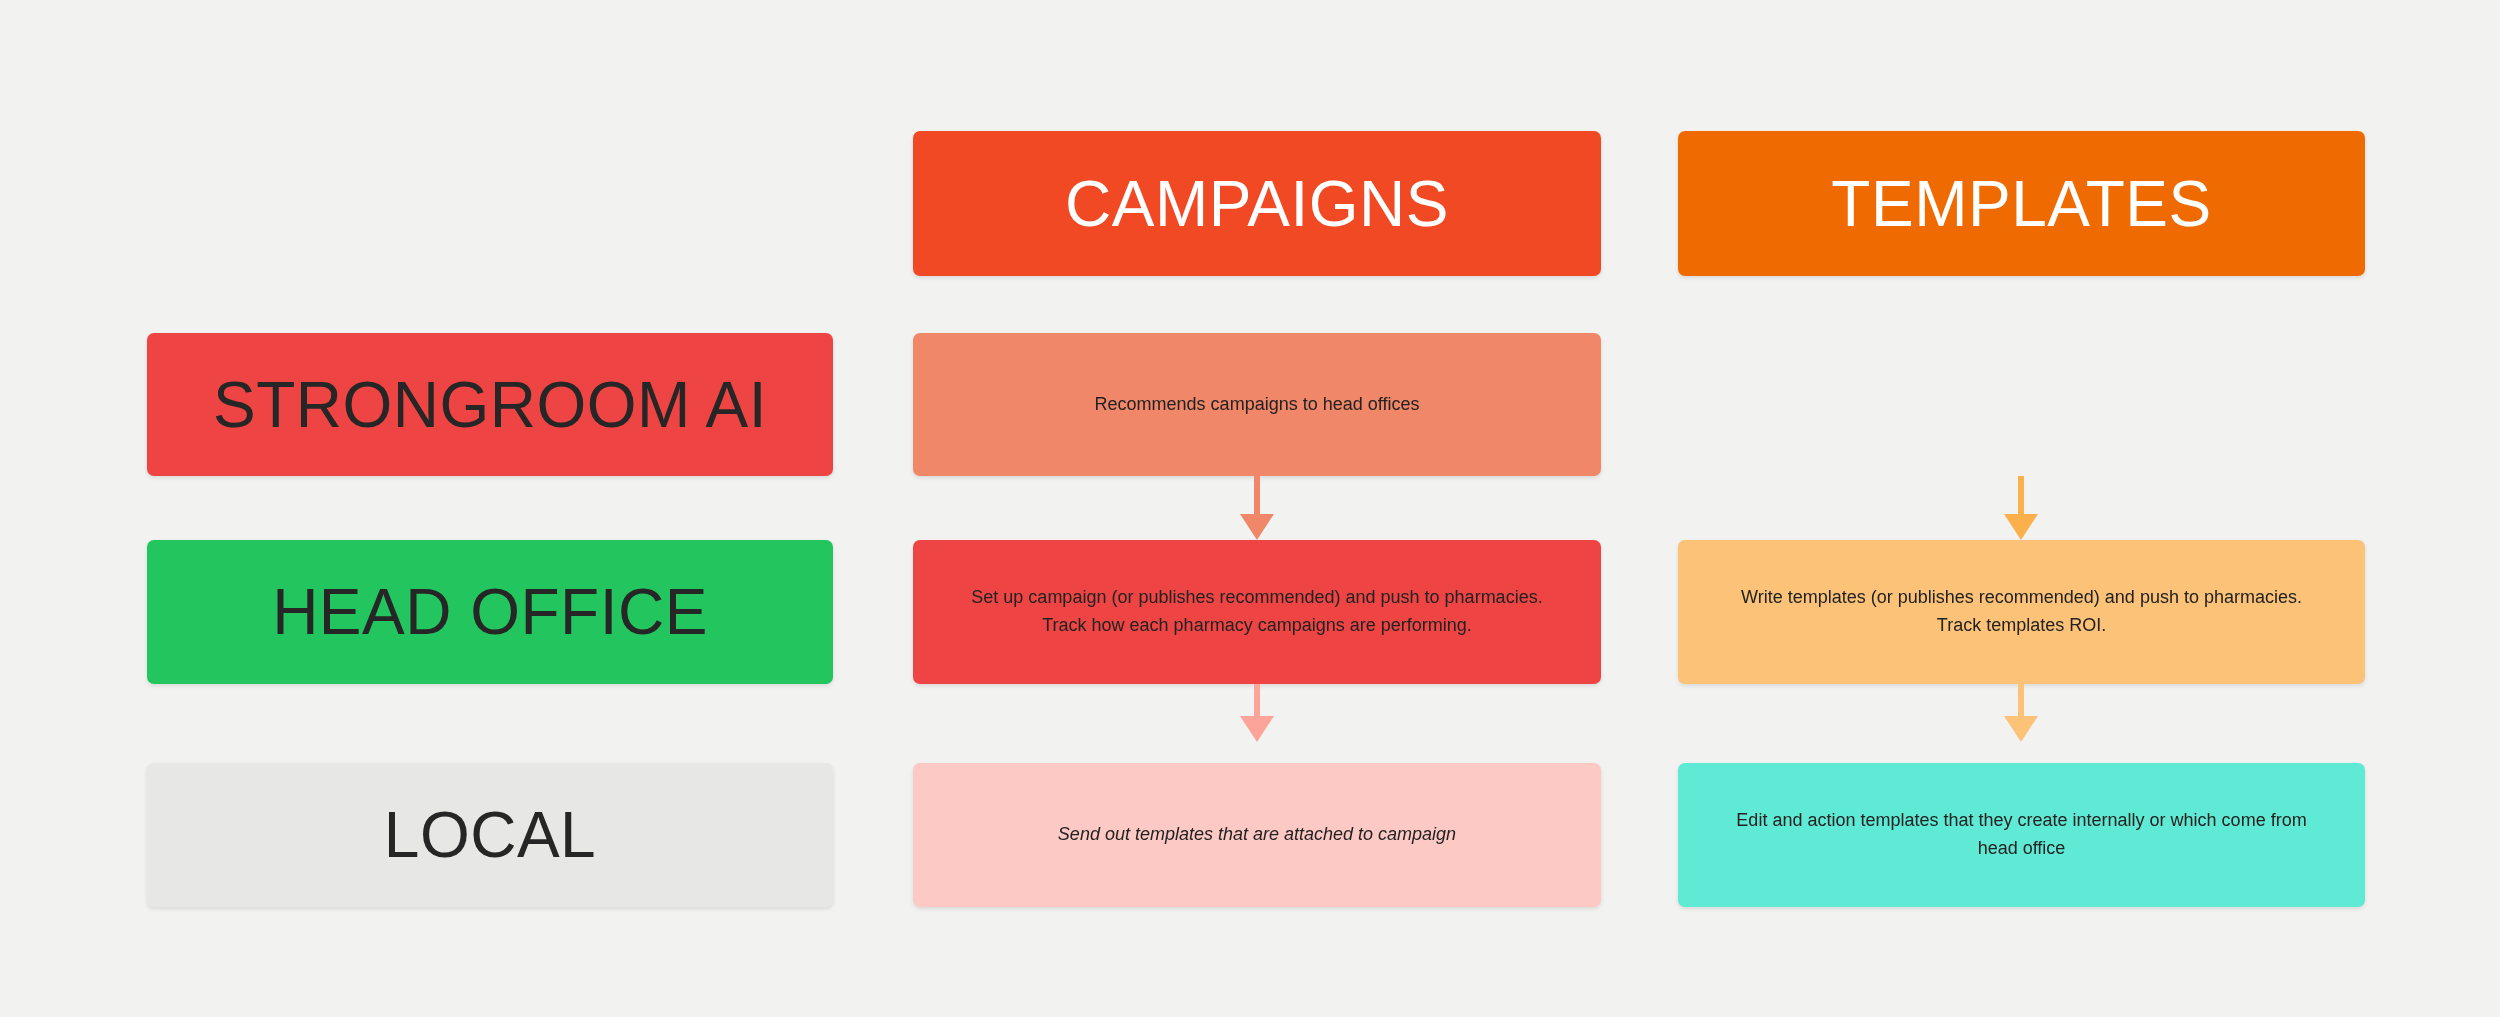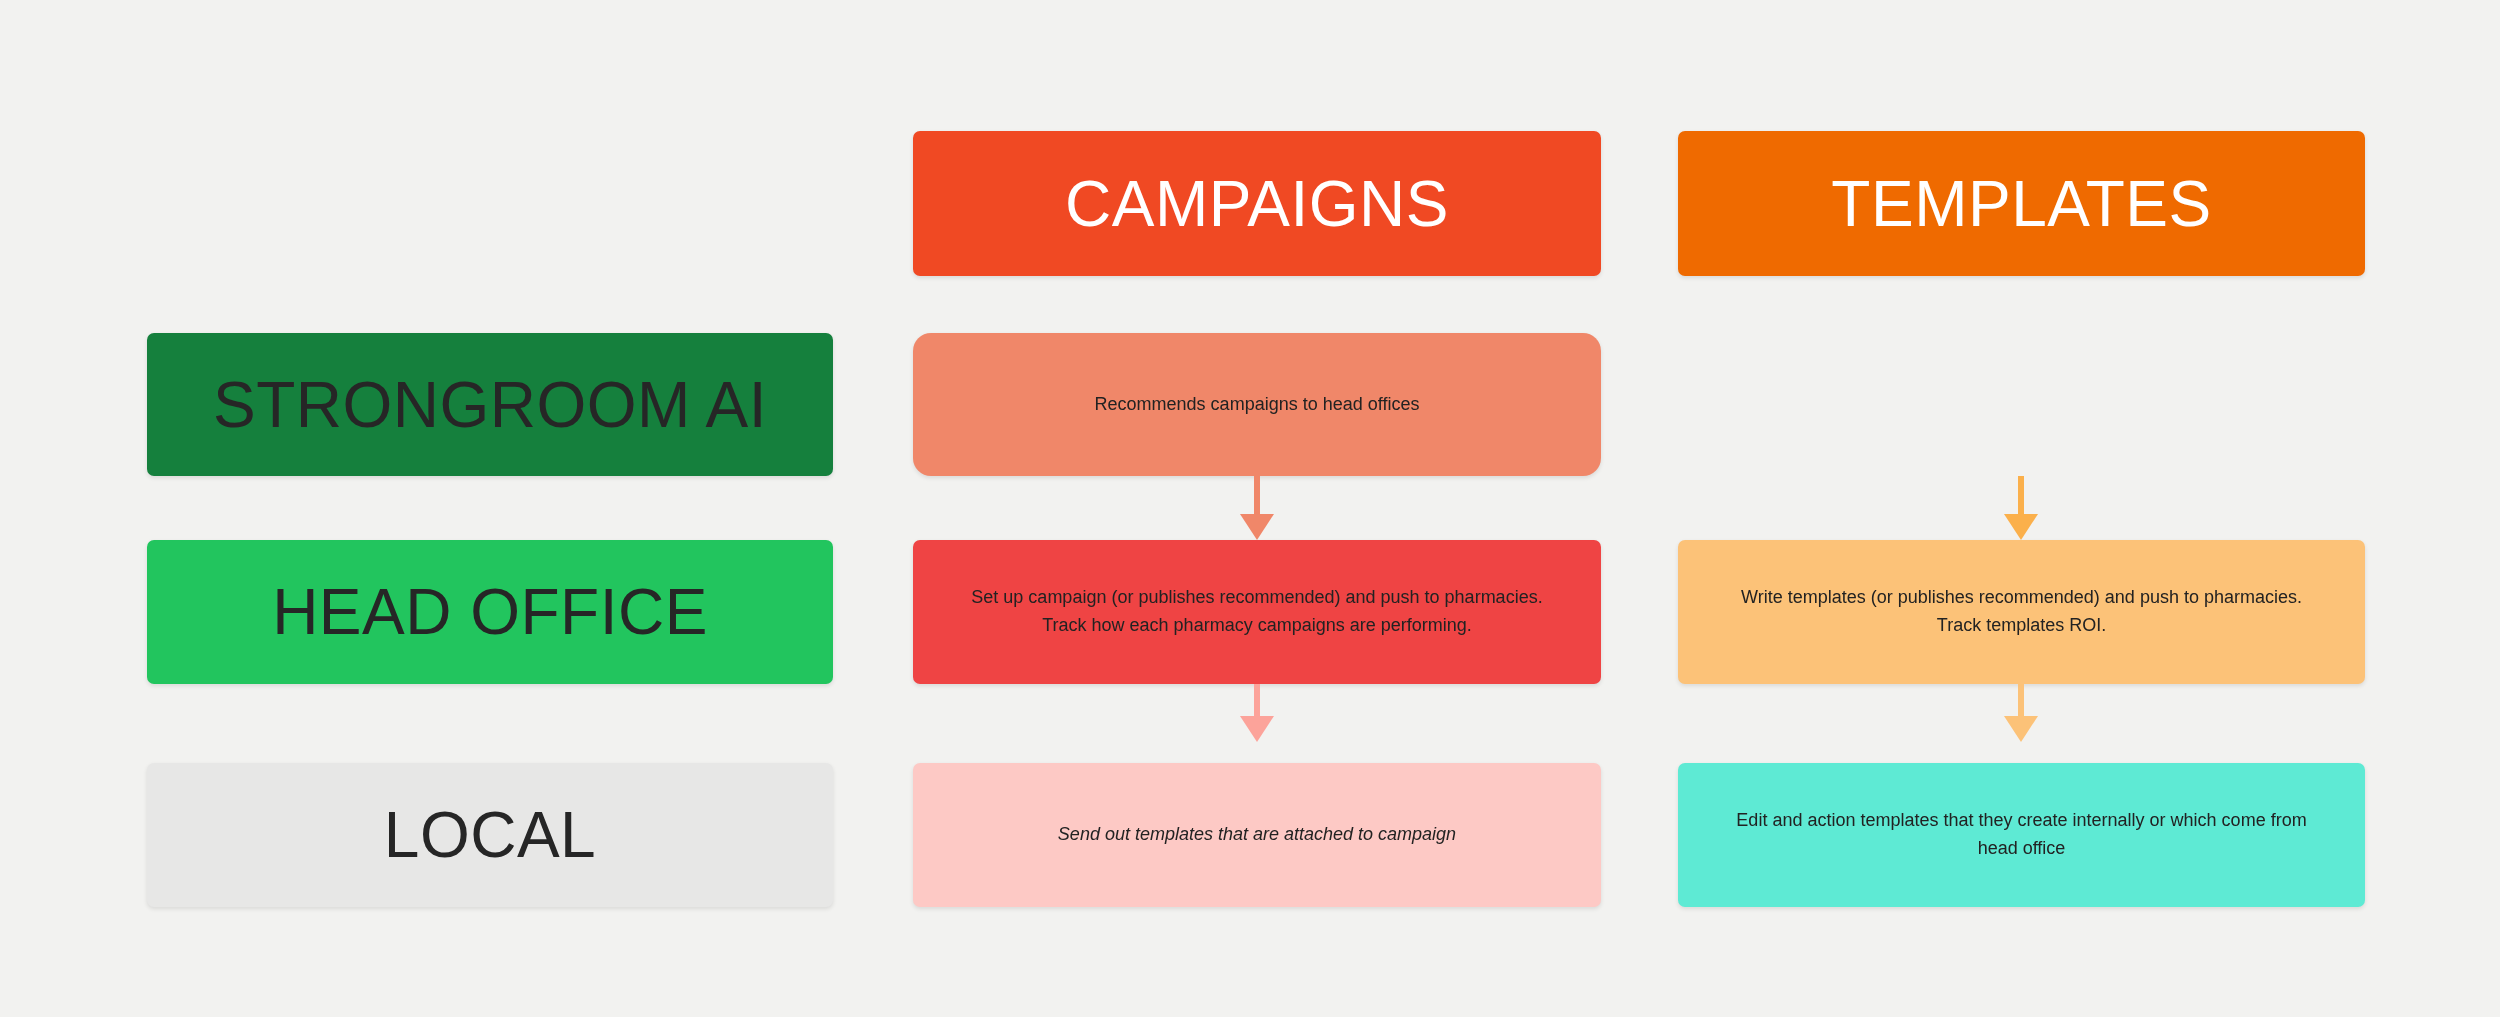--- a/index.html
+++ b/index.html
@@ -81,33 +81,33 @@
 <div class="canvas">
 
   <div class="box header-box col-campaigns row-header" style="background: rgb(240, 73, 35);">
     <span class="big-label">CAMPAIGNS</span>
   </div>
 
   <div class="box header-box col-templates row-header" style="background: rgb(239, 106, 0);">
     <span class="big-label">TEMPLATES</span>
   </div>
 
-  <div class="box col-labels row-1" style="background: #15803d;">
+  <div class="box col-labels row-1" style="background: #ef4444;">
     <span class="big-label">STRONGROOM AI</span>
   </div>
 
   <div class="box col-labels row-2" style="background: #22c55e;">
     <span class="big-label">HEAD OFFICE</span>
   </div>
 
   <div class="box col-labels row-3" style="background: rgb(231, 231, 230);">
     <span class="big-label">LOCAL</span>
   </div>
 
-  <div class="box col-campaigns row-1" style="background: rgb(240, 135, 105); border-radius: 18px;">
+  <div class="box col-campaigns row-1" style="background: rgb(240, 135, 105);">
     <span class="cell-text">Recommends campaigns to head offices</span>
   </div>
 
   <div class="box col-campaigns row-2" style="background: #ef4444; justify-content: center;">
     <span class="cell-text">Set up campaign (or publishes recommended) and push to pharmacies.
 Track how each pharmacy campaigns are performing.</span>
   </div>
 
   <div class="box col-campaigns row-3" style="background: rgb(253, 201, 197); font-style: italic;">
     <span class="cell-text">Send out templates that are attached to campaign</span>

